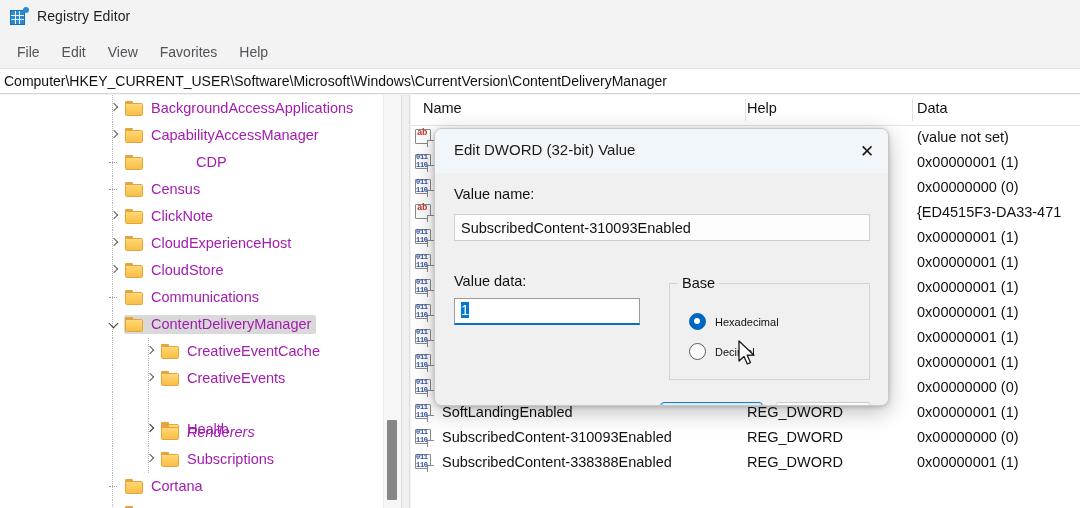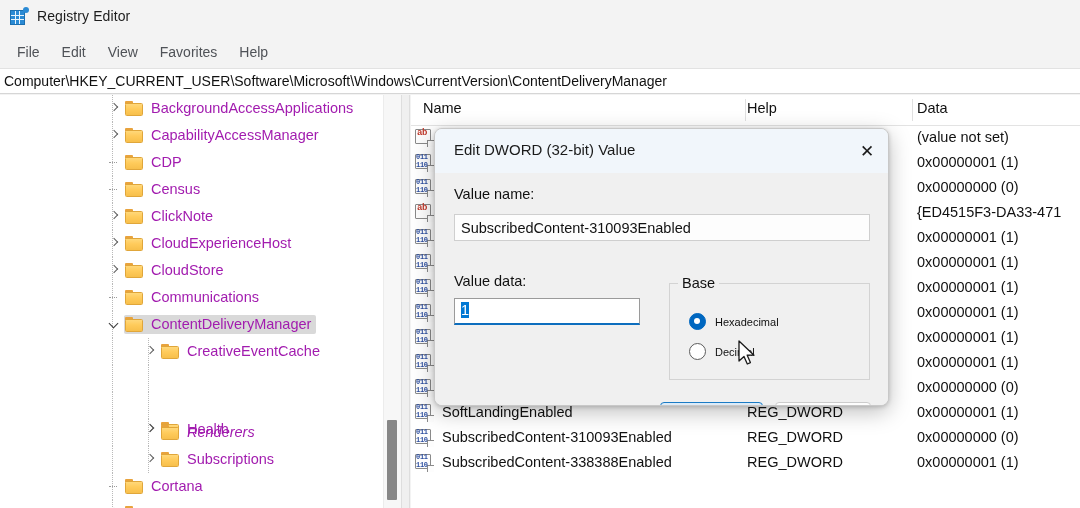--- a/index.html
+++ b/index.html
@@ -346,21 +346,21 @@
               <span class="body"></span>
             </span>
             <span>CapabilityAccessManager</span>
           </span>
         </div>
       </div>
       <div class="tree-row">
         <span class="guide" style="left: 112px;"></span>
         <div style="display: flex; align-items: center; margin-left: 108px; position: relative;">
           <span class="chev leaf"></span>
-          <span class="label-wrap" style="display: flex; align-items: center;">
+          <span class="label-wrap" style="display: flex; align-items: center; gap: 45px;">
             <span class="folder">
               <span class="tab"></span>
               <span class="body"></span>
             </span>
             <span>CDP</span>
           </span>
         </div>
       </div>
       <div class="tree-row">
         <span class="guide" style="left: 112px;"></span>
@@ -450,20 +450,30 @@
               <span class="tab"></span>
               <span class="body"></span>
             </span>
             <span>CreativeEventCache</span>
           </span>
         </div>
       </div>
       <div class="tree-row">
         <span class="guide" style="left: 112px;"></span>
         <span class="guide" style="left: 148px;"></span>
+        <div style="display: flex; align-items: center; margin-left: 144px; position: relative;">
+          <span class="chev right"></span>
+          <span class="label-wrap" style="display: flex; align-items: center;">
+            <span class="folder">
+              <span class="tab"></span>
+              <span class="body"></span>
+            </span>
+            <span>CreativeEvents</span>
+          </span>
+        </div>
       </div>
       <div class="tree-row">
         <span class="guide" style="left: 112px;"></span>
         <span class="guide" style="left: 148px;"></span>
         <div style="display: flex; align-items: center; margin-left: 144px; position: relative; margin-top: 48px;">
           <span class="chev right"></span>
           <span class="label-wrap" style="display: flex; align-items: center;">
             <span class="folder">
               <span class="tab"></span>
               <span class="body"></span>

